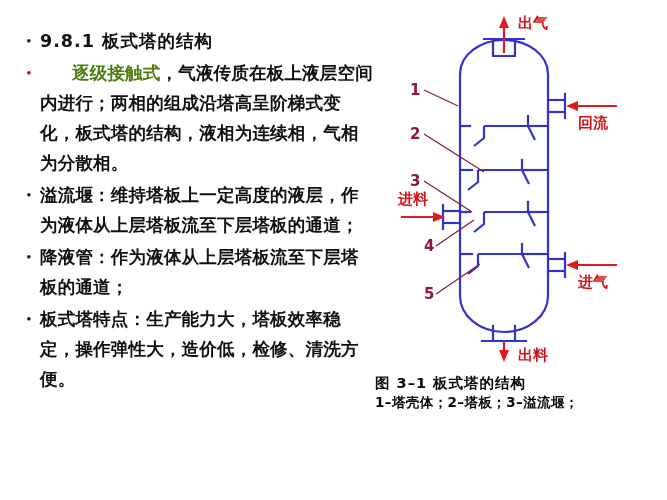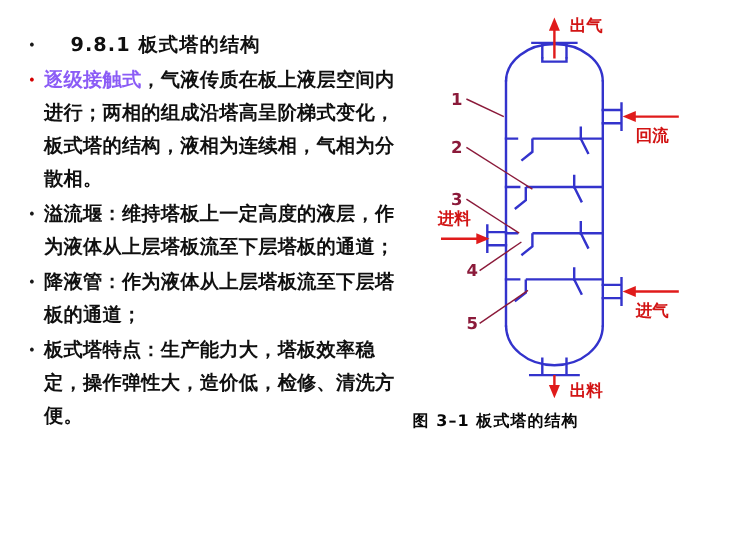--- a/index.html
+++ b/index.html
@@ -34,22 +34,22 @@
   .bullet-dot.red{color:#d40000;}
   .bullet-body{
     flex:1 1 auto;
     font-size:17.5px;
     line-height:30px;
     color:#101010;
     font-family:"DejaVu Sans","Liberation Sans",sans-serif;
     font-weight:700;
     letter-spacing:0.2px;
   }
-  .bullet-body .hl{color:#8b5cf6;}
-  .bullet-body.heading{font-weight:700;letter-spacing:1px;margin-left:24px;}
+  .bullet-body .hl{color:#4d7c0f;margin-left:32px;}
+  .bullet-body.heading{font-weight:700;letter-spacing:1px;}
 
   
   .diagram{
     position:absolute;
     left:388px; top:6px;
     width:279px; height:360px;
   }
   .diagram svg{display:block;}
 
   
@@ -201,15 +201,16 @@
       <text class="calT" x="36" y="245">4</text>
       <line class="cal" x1="48" y1="240" x2="86" y2="214"></line>
 
       <text class="calT" x="36" y="293">5</text>
       <line class="cal" x1="48" y1="288" x2="92" y2="258"></line>
     </svg>
   </div>
 
   <div class="caption">
     <div class="line1">图 3–1  板式塔的结构</div>
+    <div>1–塔壳体；2–塔板；3–溢流堰；</div>
   </div>
 
 </div>
 
 </body></html>

